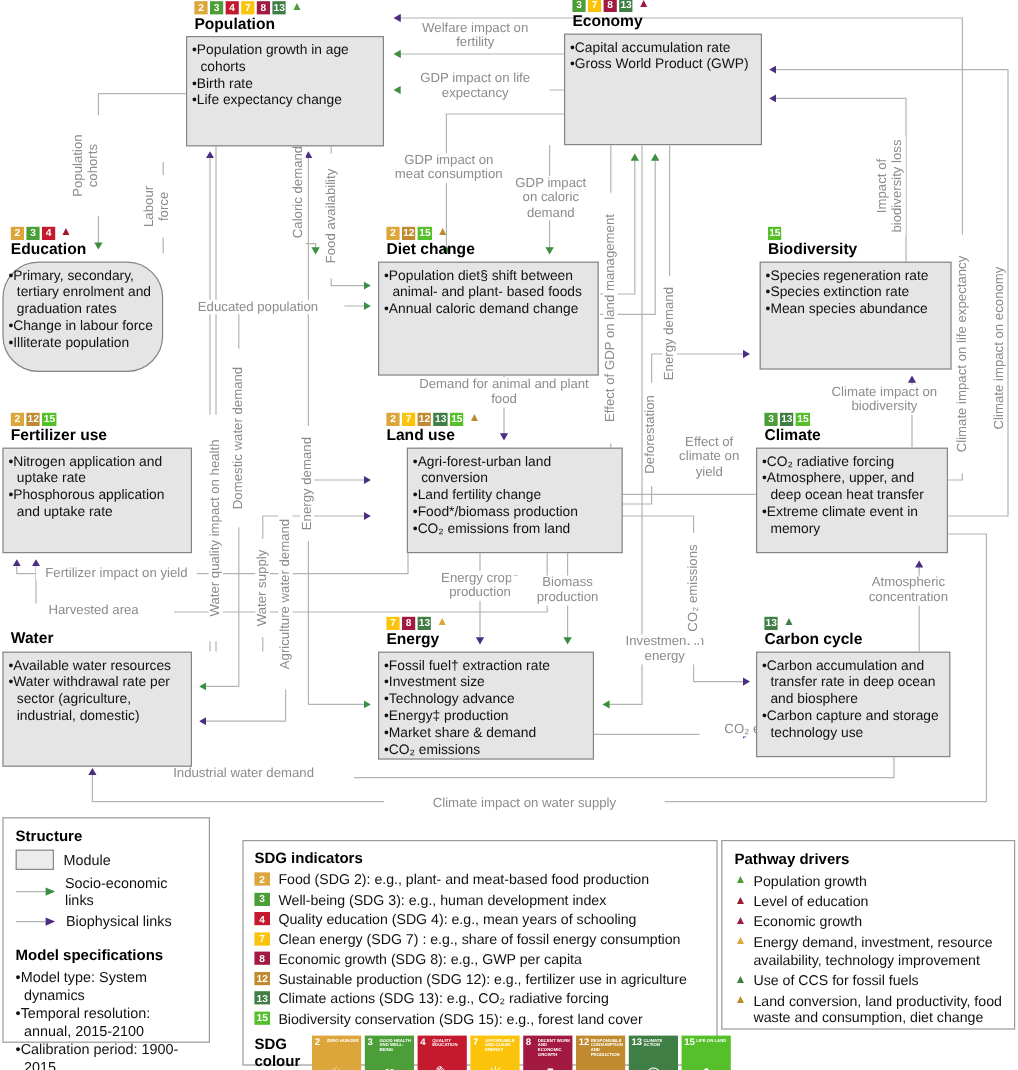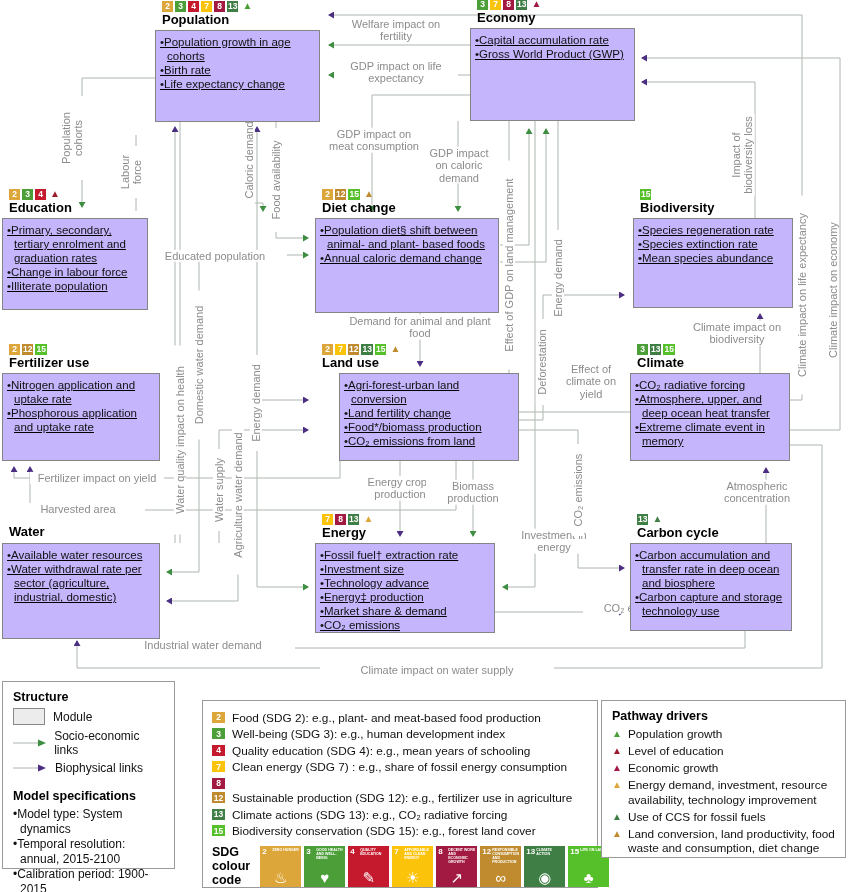--- a/index.html
+++ b/index.html
@@ -10,22 +10,22 @@
   .edge-label{position:absolute;z-index:1;transform:translate(-50%,-50%);
               background:#fff;color:#8c8c8c;font-size:11px;line-height:1.12;
               text-align:center;padding:0 2px;white-space:normal;}
   .edge-label.v{transform:translate(-50%,-50%) rotate(-90deg);}
   .module-header{position:absolute;z-index:2;}
   .badges{display:flex;gap:2px;align-items:center;height:12px;margin-bottom:1px;}
   .badge{min-width:11px;height:11px;padding:0 1px;color:#fff;font-size:8.5px;font-weight:bold;
          display:flex;align-items:center;justify-content:center;box-sizing:border-box;}
   .driver-ico{font-size:10px;line-height:1;margin-left:2px;}
   .module-title{font-size:13px;font-weight:bold;color:#000;line-height:1.05;}
-  .module-box{position:absolute;z-index:2;background:#c4b5fd;border:1px solid #858585;
-              box-sizing:border-box;padding:4px 4px;text-decoration:underline;}
+  .module-box{position:absolute;z-index:2;background:#e5e5e5;border:1px solid #858585;
+              box-sizing:border-box;padding:4px 4px;}
   .module-bullets{margin:0;padding:0;list-style:none;font-size:11.5px;line-height:1.22;color:#111;}
   .module-bullets li{padding-left:7px;text-indent:-7px;}
   .legend-box{position:absolute;z-index:2;border:1px solid #9a9a9a;background:#fff;
               box-sizing:border-box;padding:8px 10px;}
   .leg-title{font-size:12.5px;font-weight:bold;color:#000;margin-bottom:4px;}
   .leg-row{display:flex;align-items:center;gap:8px;font-size:12px;color:#111;margin:4px 0;}
   .mod-swatch{width:30px;height:15px;background:#ececec;border:1px solid #888;flex:0 0 auto;}
   .spec-list{margin:2px 0 0 0;padding:0;list-style:none;font-size:12px;line-height:1.25;color:#111;}
   .spec-list li{padding-left:7px;text-indent:-7px;}
   .sdg-row{display:flex;align-items:flex-start;gap:7px;font-size:11.8px;color:#111;margin:2.5px 0;}
@@ -171,21 +171,21 @@
       </div>
       <div class="module-header" style="left: 9px; top: 188px; width: 158px;">
         <div class="badges">
           <span class="badge" style="background: rgb(221, 166, 58);">2</span>
           <span class="badge" style="background: rgb(76, 159, 56);">3</span>
           <span class="badge" style="background: rgb(197, 25, 45);">4</span>
           <span class="driver-ico" style="color: rgb(155, 27, 46);">▲</span>
         </div>
         <div class="module-title">Education</div>
       </div>
-      <div class="module-box" style="left: 2px; top: 218px; width: 146px; height: 92px;">
+      <div class="module-box" style="left: 2px; top: 218px; width: 134px; height: 92px; border-radius: 30px;">
         <ul class="module-bullets">
           <li>•Primary, secondary, tertiary enrolment and graduation rates</li>
           <li>•Change in labour force</li>
           <li>•Illiterate population</li>
         </ul>
       </div>
       <div class="module-header" style="left: 322px; top: 188px; width: 185px;">
         <div class="badges">
           <span class="badge" style="background: rgb(221, 166, 58);">2</span>
           <span class="badge" style="background: rgb(191, 139, 46);">12</span>
@@ -326,39 +326,41 @@
     </div>
     <div class="leg-title" style="margin-top:14px;">Model specifications</div>
     <ul class="spec-list" id="spec-list">
         <li>•Model type: System dynamics</li>
         <li>•Temporal resolution: annual, 2015-2100</li>
         <li>•Calibration period: 1900-2015</li>
       </ul>
   </div>
 
   <div class="legend-box" style="left:202px;top:700px;width:396px;height:188px;padding:7px 9px;">
+    <div class="leg-title">SDG indicators</div>
     <div id="sdg-rows">
         <div class="sdg-row">
           <span class="sdg-sq" style="background: rgb(221, 166, 58);">2</span>
           <span>Food (SDG 2): e.g., plant- and meat-based food production</span>
         </div>
         <div class="sdg-row">
           <span class="sdg-sq" style="background: rgb(76, 159, 56);">3</span>
           <span>Well-being (SDG 3): e.g., human development index</span>
         </div>
         <div class="sdg-row">
           <span class="sdg-sq" style="background: rgb(197, 25, 45);">4</span>
           <span>Quality education (SDG 4): e.g., mean years of schooling</span>
         </div>
         <div class="sdg-row">
           <span class="sdg-sq" style="background: rgb(252, 195, 11);">7</span>
           <span>Clean energy (SDG 7) : e.g., share of fossil energy consumption</span>
         </div>
         <div class="sdg-row">
           <span class="sdg-sq" style="background: rgb(162, 25, 66);">8</span>
+          <span>Economic growth (SDG 8): e.g., GWP per capita</span>
         </div>
         <div class="sdg-row">
           <span class="sdg-sq" style="background: rgb(191, 139, 46);">12</span>
           <span>Sustainable production (SDG 12): e.g., fertilizer use in agriculture</span>
         </div>
         <div class="sdg-row">
           <span class="sdg-sq" style="background: rgb(63, 126, 68);">13</span>
           <span>Climate actions (SDG 13): e.g., CO₂ radiative forcing</span>
         </div>
         <div class="sdg-row">

